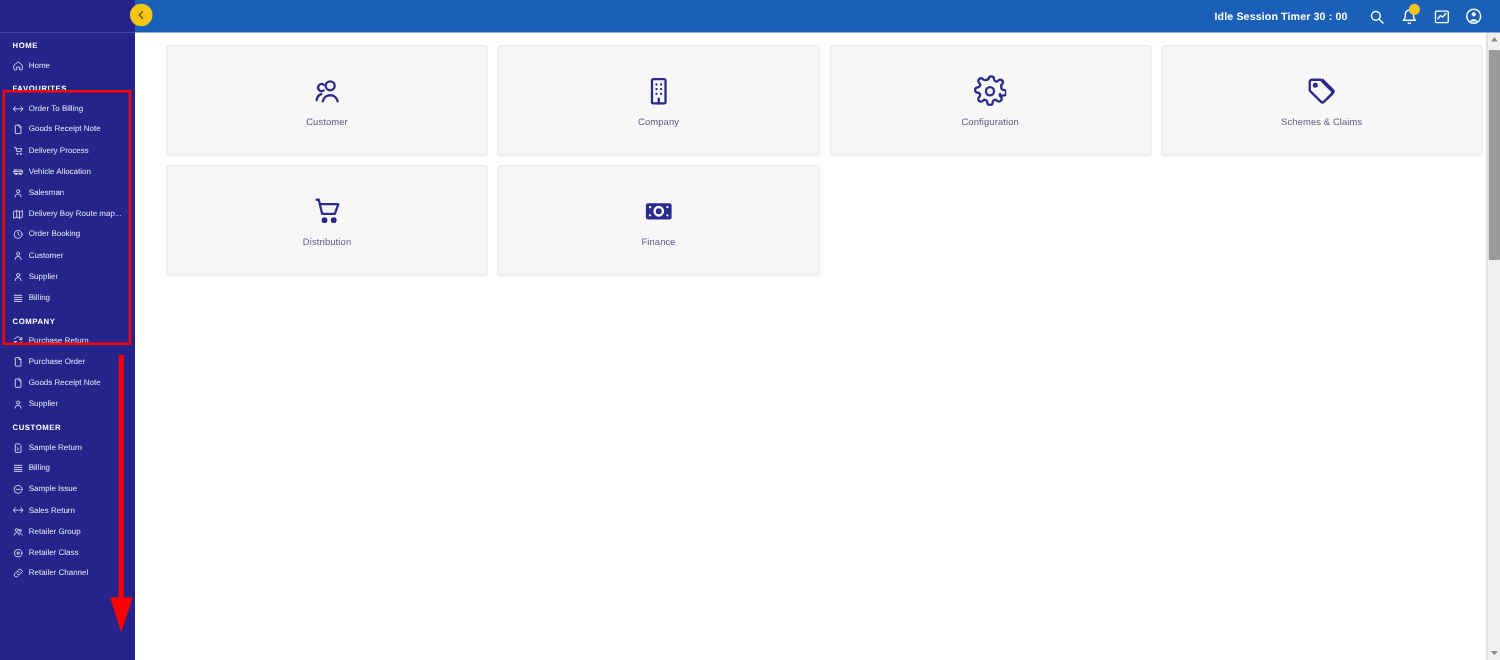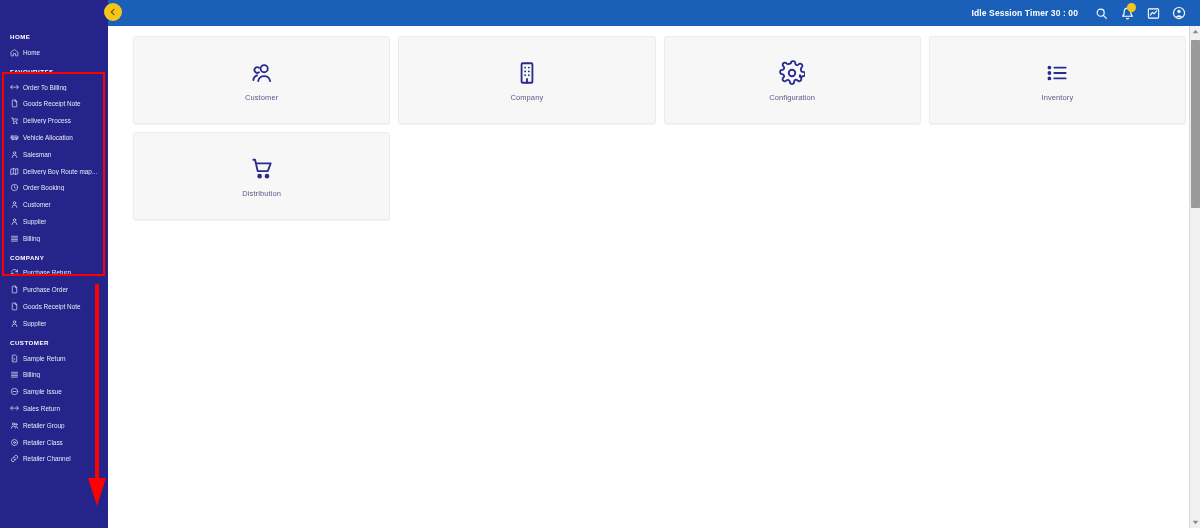--- a/index.html
+++ b/index.html
@@ -490,39 +490,51 @@
                 <path d="M19.4 14a1.7 1.7 0 0 0 .3 1.9l.1.1a2 2 0 1 1-2.8 2.8l-.1-.1a1.7 1.7 0 0 0-1.9-.3 1.7 1.7 0 0 0-1 1.5v.2a2 2 0 1 1-4 0v-.1a1.7 1.7 0 0 0-1.1-1.5 1.7 1.7 0 0 0-1.9.3l-.1.1a2 2 0 1 1-2.8-2.8l.1-.1a1.7 1.7 0 0 0 .3-1.9 1.7 1.7 0 0 0-1.5-1H3a2 2 0 1 1 0-4h.1a1.7 1.7 0 0 0 1.5-1.1 1.7 1.7 0 0 0-.3-1.9l-.1-.1a2 2 0 1 1 2.8-2.8l.1.1a1.7 1.7 0 0 0 1.9.3H10a1.7 1.7 0 0 0 1-1.5V3a2 2 0 1 1 4 0v.1a1.7 1.7 0 0 0 1 1.5 1.7 1.7 0 0 0 1.9-.3l.1-.1a2 2 0 1 1 2.8 2.8l-.1.1a1.7 1.7 0 0 0-.3 1.9V10a1.7 1.7 0 0 0 1.5 1h.2a2 2 0 1 1 0 4h-.1a1.7 1.7 0 0 0-1.5 1z"></path>
               </g>
             </svg>
           </div>
           <div class="tile-lbl">Configuration</div>
         </div>
         <div class="tile">
           <div class="tile-ic">
             <svg width="26" height="26" viewBox="0 0 24 24">
               <g stroke="#2b2b8c" fill="none" stroke-width="1.7" stroke-linecap="round" stroke-linejoin="round">
-                <line x1="9.5" y1="7" x2="20" y2="7"></line>
-                <line x1="9.5" y1="12" x2="20" y2="12"></line>
-                <line x1="9.5" y1="17" x2="20" y2="17"></line>
-                <circle cx="5" cy="7" r=".9" fill="#2b2b8c"></circle>
-                <circle cx="5" cy="12" r=".9" fill="#2b2b8c"></circle>
-                <circle cx="5" cy="17" r=".9" fill="#2b2b8c"></circle>
+                <path d="M3.5 11.5V5.2a1.7 1.7 0 0 1 1.7-1.7h6.3l8.2 8.2a1.7 1.7 0 0 1 0 2.4l-5.6 5.6a1.7 1.7 0 0 1-2.4 0z"></path>
+                <circle cx="7.6" cy="7.6" r="1"></circle>
+                <path d="M13 3.5l7.5 7.5a1.7 1.7 0 0 1 0 2.4l-4 4"></path>
               </g>
             </svg>
           </div>
-          <div class="tile-lbl">Inventory</div>
+          <div class="tile-lbl">Schemes &amp; Claims</div>
         </div>
         <div class="tile">
           <div class="tile-ic">
             <svg width="26" height="26" viewBox="0 0 24 24">
               <g stroke="#2b2b8c" fill="none" stroke-width="1.7" stroke-linecap="round" stroke-linejoin="round">
                 <path d="M4 3.5h1.6l2.4 10.4h9.4L20 6.8H7"></path>
                 <circle cx="9.8" cy="18.6" r="1.3" fill="#2b2b8c"></circle>
                 <circle cx="16.6" cy="18.6" r="1.3" fill="#2b2b8c"></circle>
               </g>
             </svg>
           </div>
           <div class="tile-lbl">Distribution</div>
         </div>
+        <div class="tile">
+          <div class="tile-ic">
+            <svg width="26" height="26" viewBox="0 0 24 24">
+              <g>
+                <rect x="2.5" y="6" width="19" height="12" rx="1.6" fill="#2b2b8c"></rect>
+                <circle cx="12" cy="12" r="3.1" fill="none" stroke="#ffffff" stroke-width="1.8"></circle>
+                <circle cx="5.6" cy="9" r=".85" fill="#ffffff"></circle>
+                <circle cx="18.4" cy="9" r=".85" fill="#ffffff"></circle>
+                <circle cx="5.6" cy="15" r=".85" fill="#ffffff"></circle>
+                <circle cx="18.4" cy="15" r=".85" fill="#ffffff"></circle>
+              </g>
+            </svg>
+          </div>
+          <div class="tile-lbl">Finance</div>
+        </div>
       </div>
   </div>
 
 </div>
 
 </body></html>

